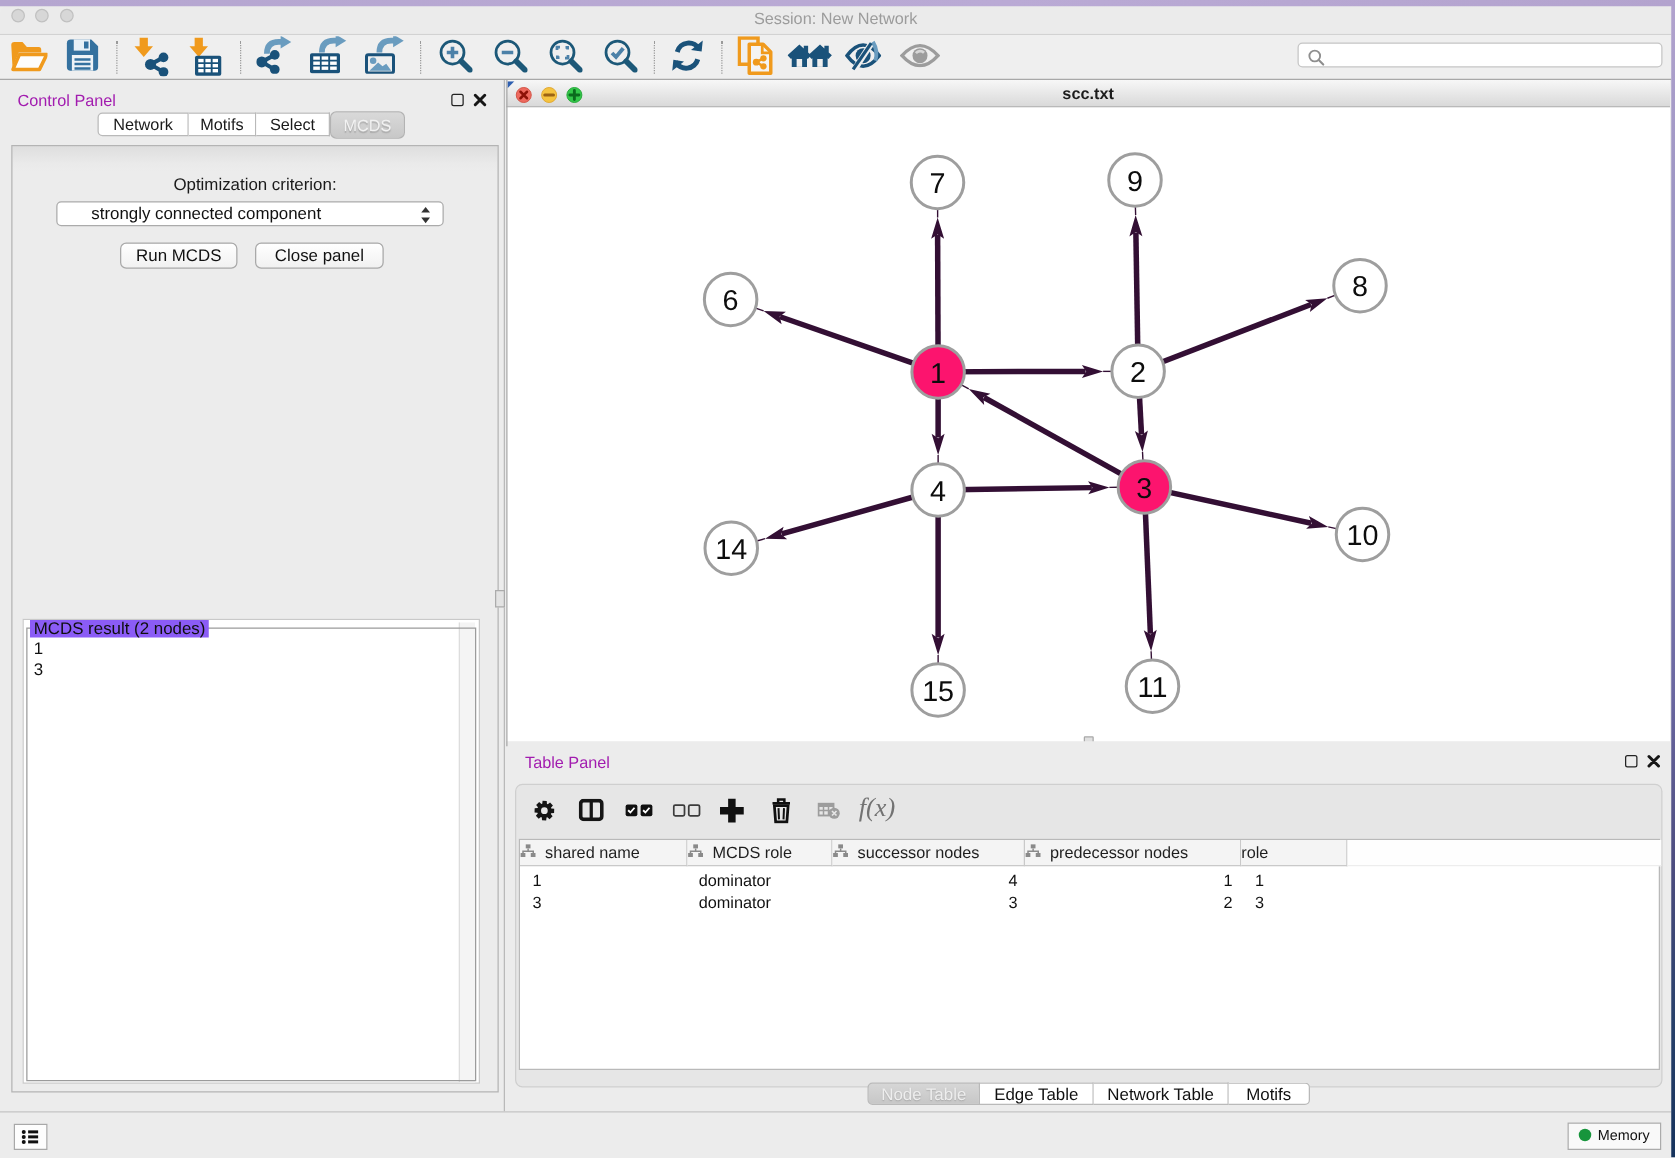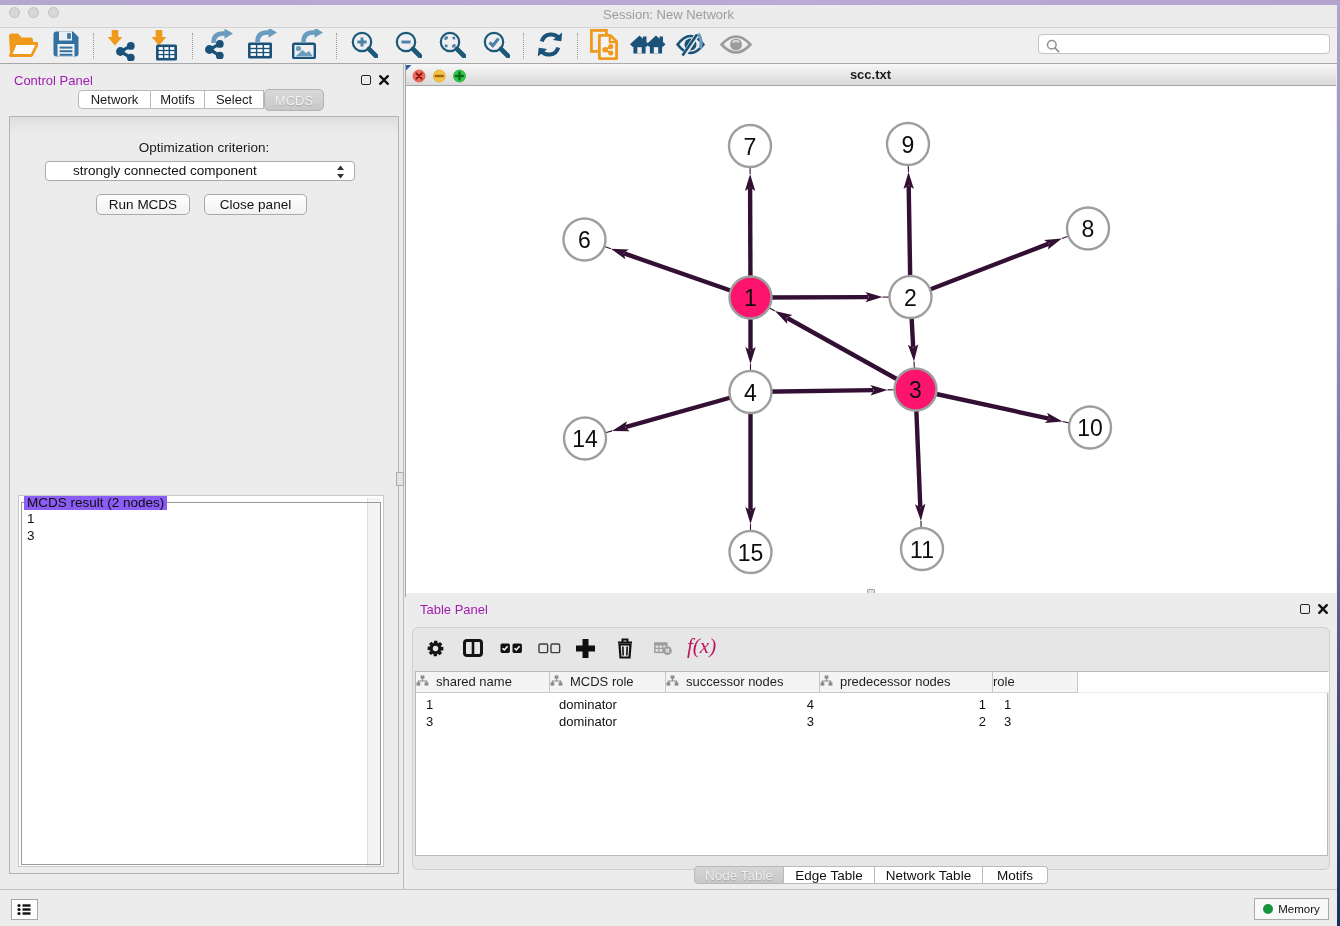--- a/index.html
+++ b/index.html
@@ -373,21 +373,21 @@
           <path d="M3.5 6.5 L4.5 19.5 L13.5 19.5 L14.5 6.5 Z" fill="none" stroke="#101010" stroke-width="2.2"></path>
           <path d="M6.8 8.5 L7.2 17.5 M11.2 8.5 L10.8 17.5" stroke="#101010" stroke-width="1.6"></path>
         </svg>
 <svg class="icon" style="left:241px;top:13px;" width="18" height="15" viewBox="0 0 18 15">
           <rect x="0.8" y="2" width="12" height="9.4" fill="none" stroke="#9d9d9d" stroke-width="1.5"></rect>
           <rect x="0.8" y="2" width="12" height="2.6" fill="#9d9d9d"></rect>
           <path d="M0.8 7.3 L12.8 7.3 M4.8 4.6 L4.8 11.4 M8.8 4.6 L8.8 11.4" stroke="#9d9d9d" stroke-width="1.2"></path>
           <circle cx="13.4" cy="9.6" r="4.4" fill="#9d9d9d"></circle>
           <path d="M11.6 7.8 L15.2 11.4 M15.2 7.8 L11.6 11.4" stroke="#e7e7e7" stroke-width="1.3"></path>
         </svg>
-<div style="position:absolute;left:274px;top:6px;font-family:'Liberation Serif',serif;font-style:italic;font-size:21px;color:#be185d;">f(x)</div>
+<div style="position:absolute;left:274px;top:6px;font-family:'Liberation Serif',serif;font-style:italic;font-size:21px;color:#737373;">f(x)</div>
     </div>
     <div id="tp-table">
       <div class="th" style="left:0px;width:134px;"><span style="display:inline-block;margin-right:7px;"><svg width="13" height="11" viewBox="0 0 13 11" style="vertical-align:-1px;">
               <rect x="4.6" y="0.5" width="3.8" height="3.2" fill="#8a8a8a"></rect>
               <path d="M6.5 3.7 L6.5 6 M2.4 8 L2.4 6 L10.6 6 L10.6 8" stroke="#8a8a8a" stroke-width="1.2" fill="none"></path>
               <rect x="0.5" y="7.4" width="3.8" height="3.2" fill="#8a8a8a"></rect>
               <rect x="8.6" y="7.4" width="3.8" height="3.2" fill="#8a8a8a"></rect>
             </svg></span>shared name</div>
 <div class="th" style="left:134px;width:116px;"><span style="display:inline-block;margin-right:7px;"><svg width="13" height="11" viewBox="0 0 13 11" style="vertical-align:-1px;">
               <rect x="4.6" y="0.5" width="3.8" height="3.2" fill="#8a8a8a"></rect>

